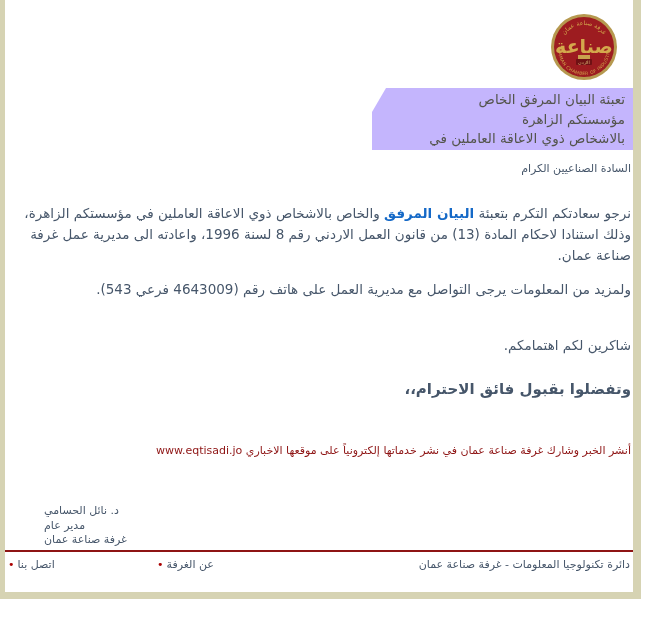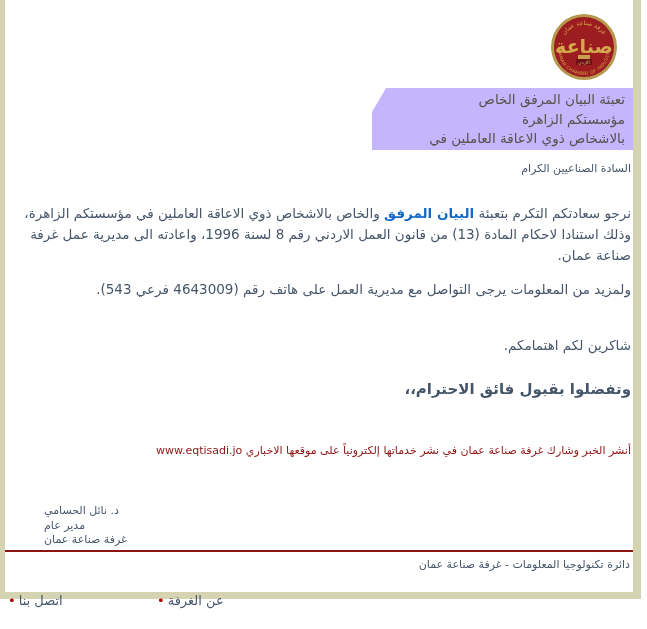--- a/index.html
+++ b/index.html
@@ -32,21 +32,21 @@
   #promo-line{top:444px;font-size:11px;font-weight:normal;color:#8e1414;}
   #promo-line a{color:#8e1414;text-decoration:none;cursor:pointer;}
 
   #signature{
     position:absolute;left:8px;top:504px;direction:rtl;text-align:left;
     font-size:11px;line-height:14.5px;color:#46566a;margin-left:36px;
   }
 
   #footer-rule{position:absolute;left:5px;top:550px;width:628px;height:2px;background:#8e1414;}
 
-  .footer-link{position:absolute;top:558px;font-size:13px;color:#46566a;cursor:pointer;margin-top:35px;}
+  .footer-link{position:absolute;top:558px;font-size:11px;color:#46566a;cursor:pointer;}
   #contact-link{left:8px;}
   #about-link{left:157px;text-align:center;}
   .bullet{color:#aa0000;margin-right:3px;}
   #dept-label{position:absolute;top:558px;right:17px;direction:rtl;font-size:11px;color:#46566a;}
 </style>
 </head>
 <body>
 
 <div class="strip" id="strip-left"></div>
 <div class="strip" id="strip-right"></div>

